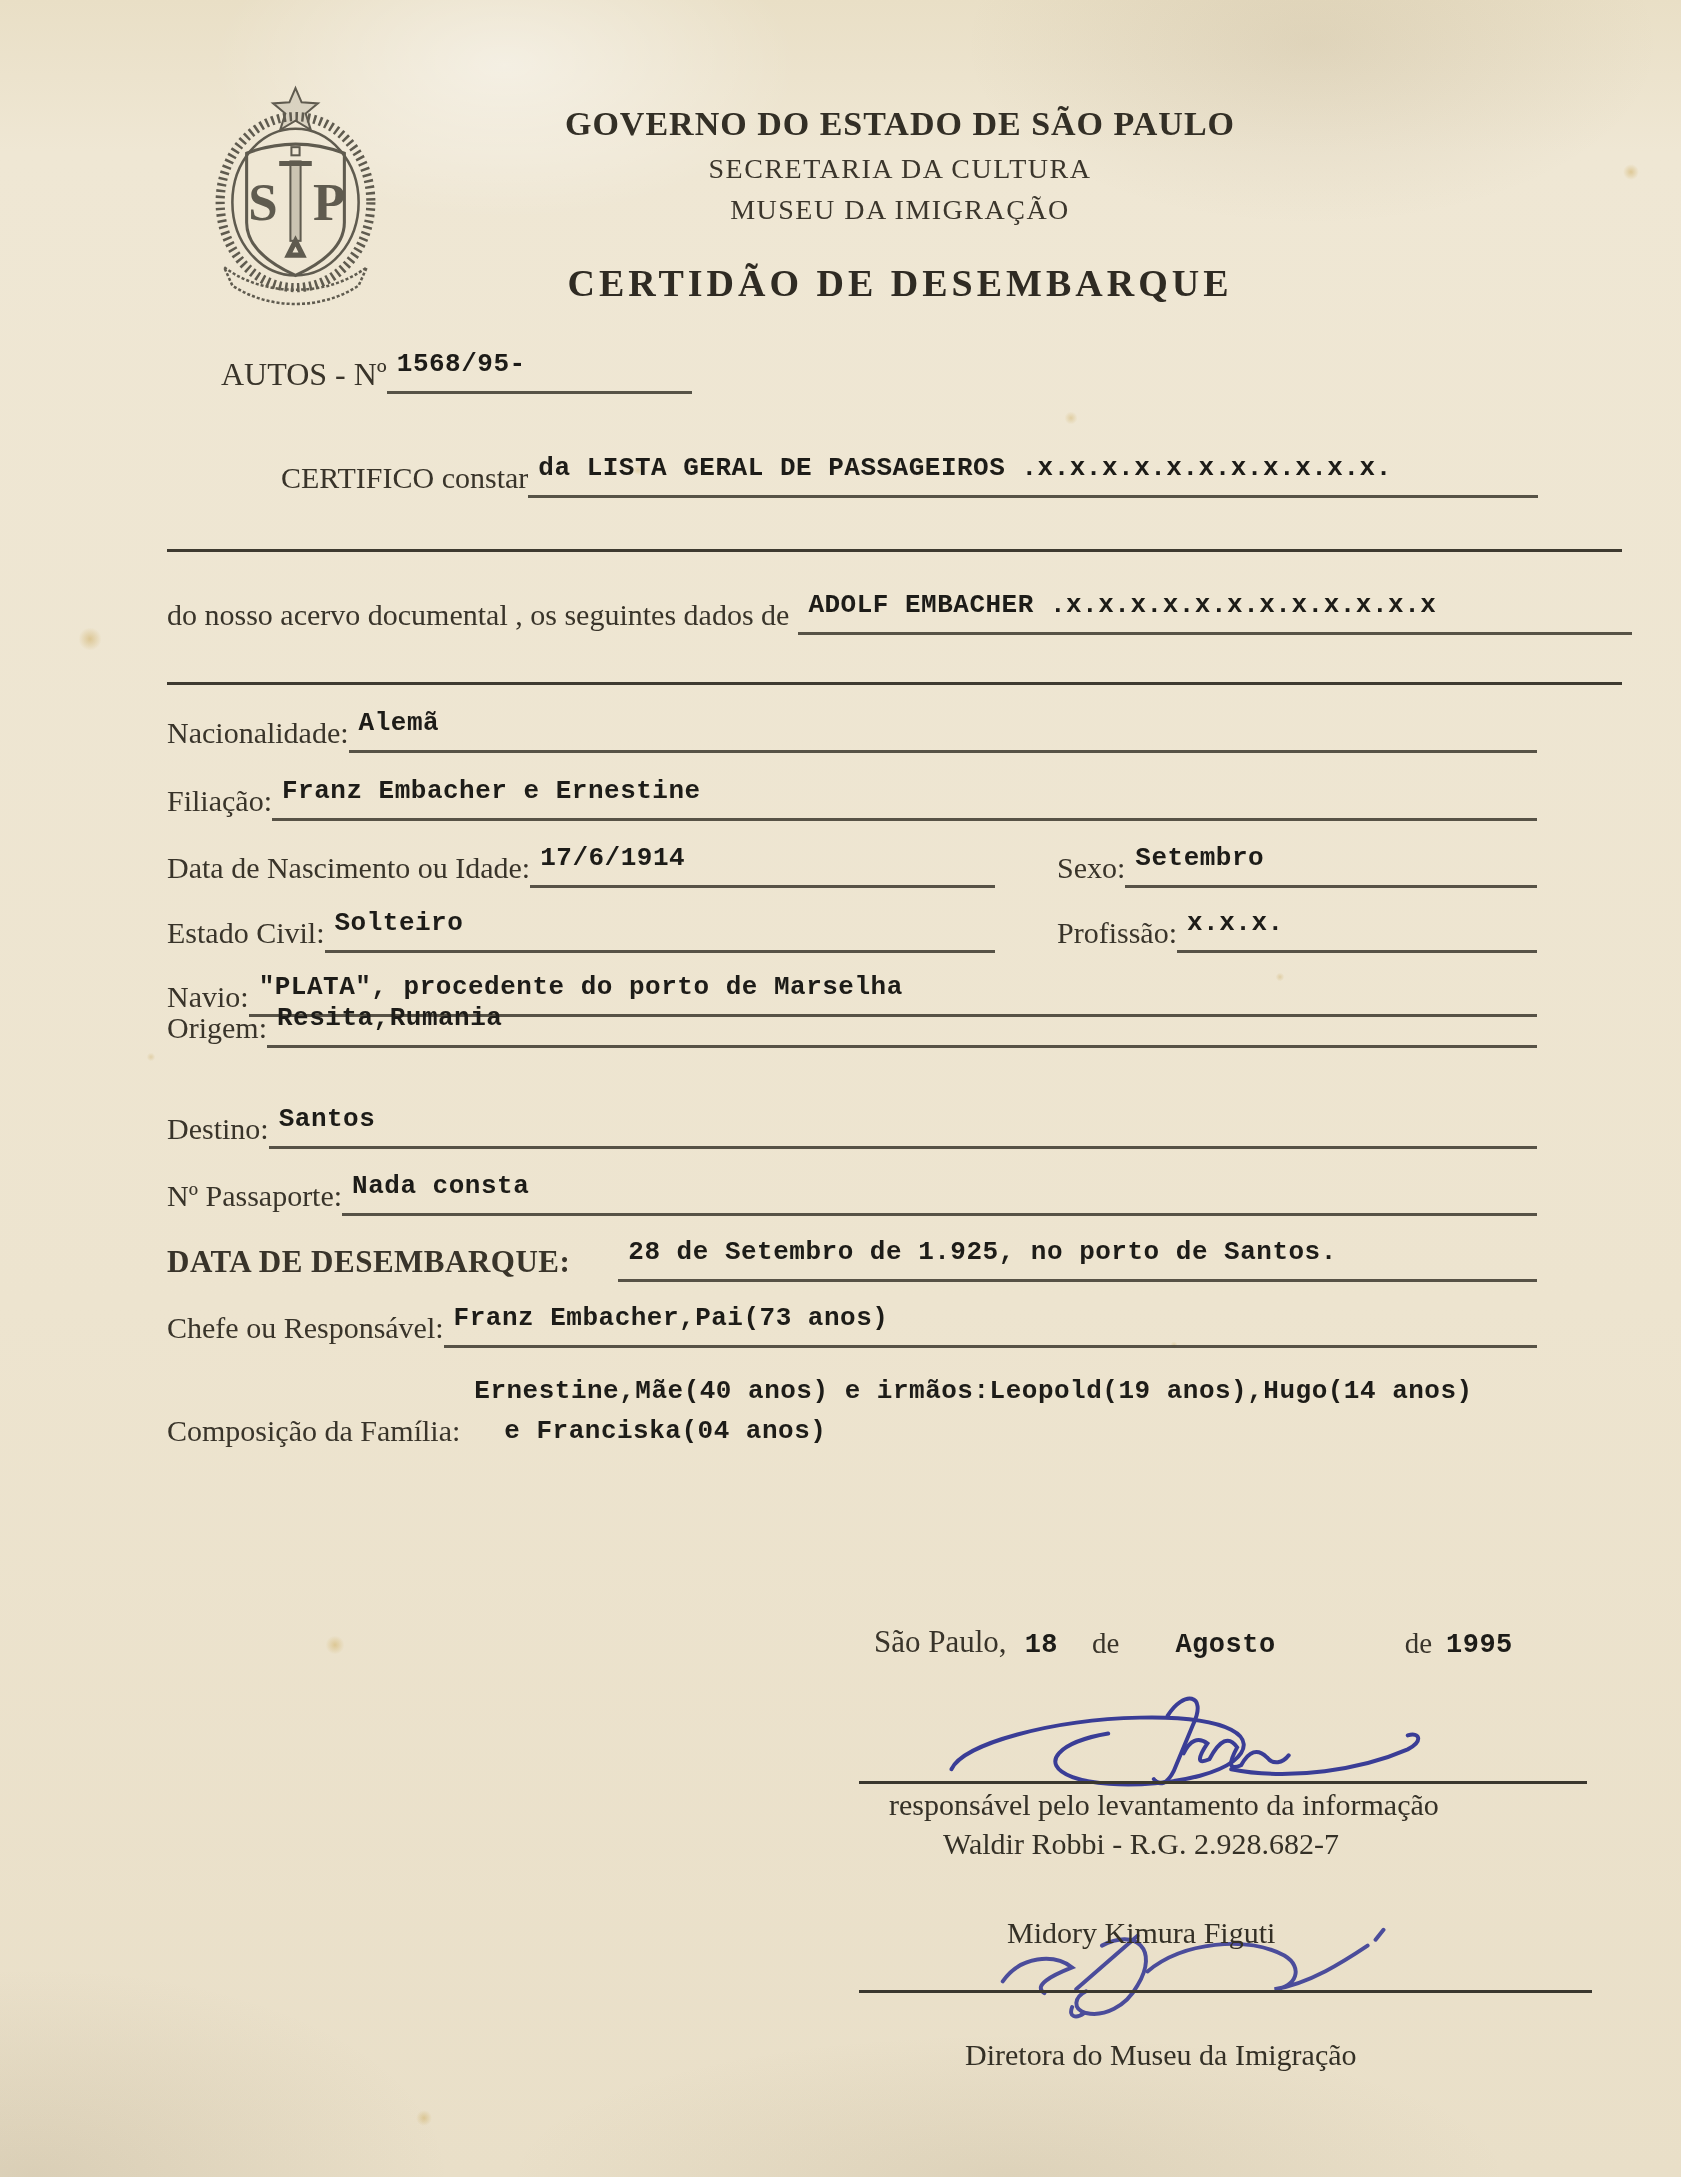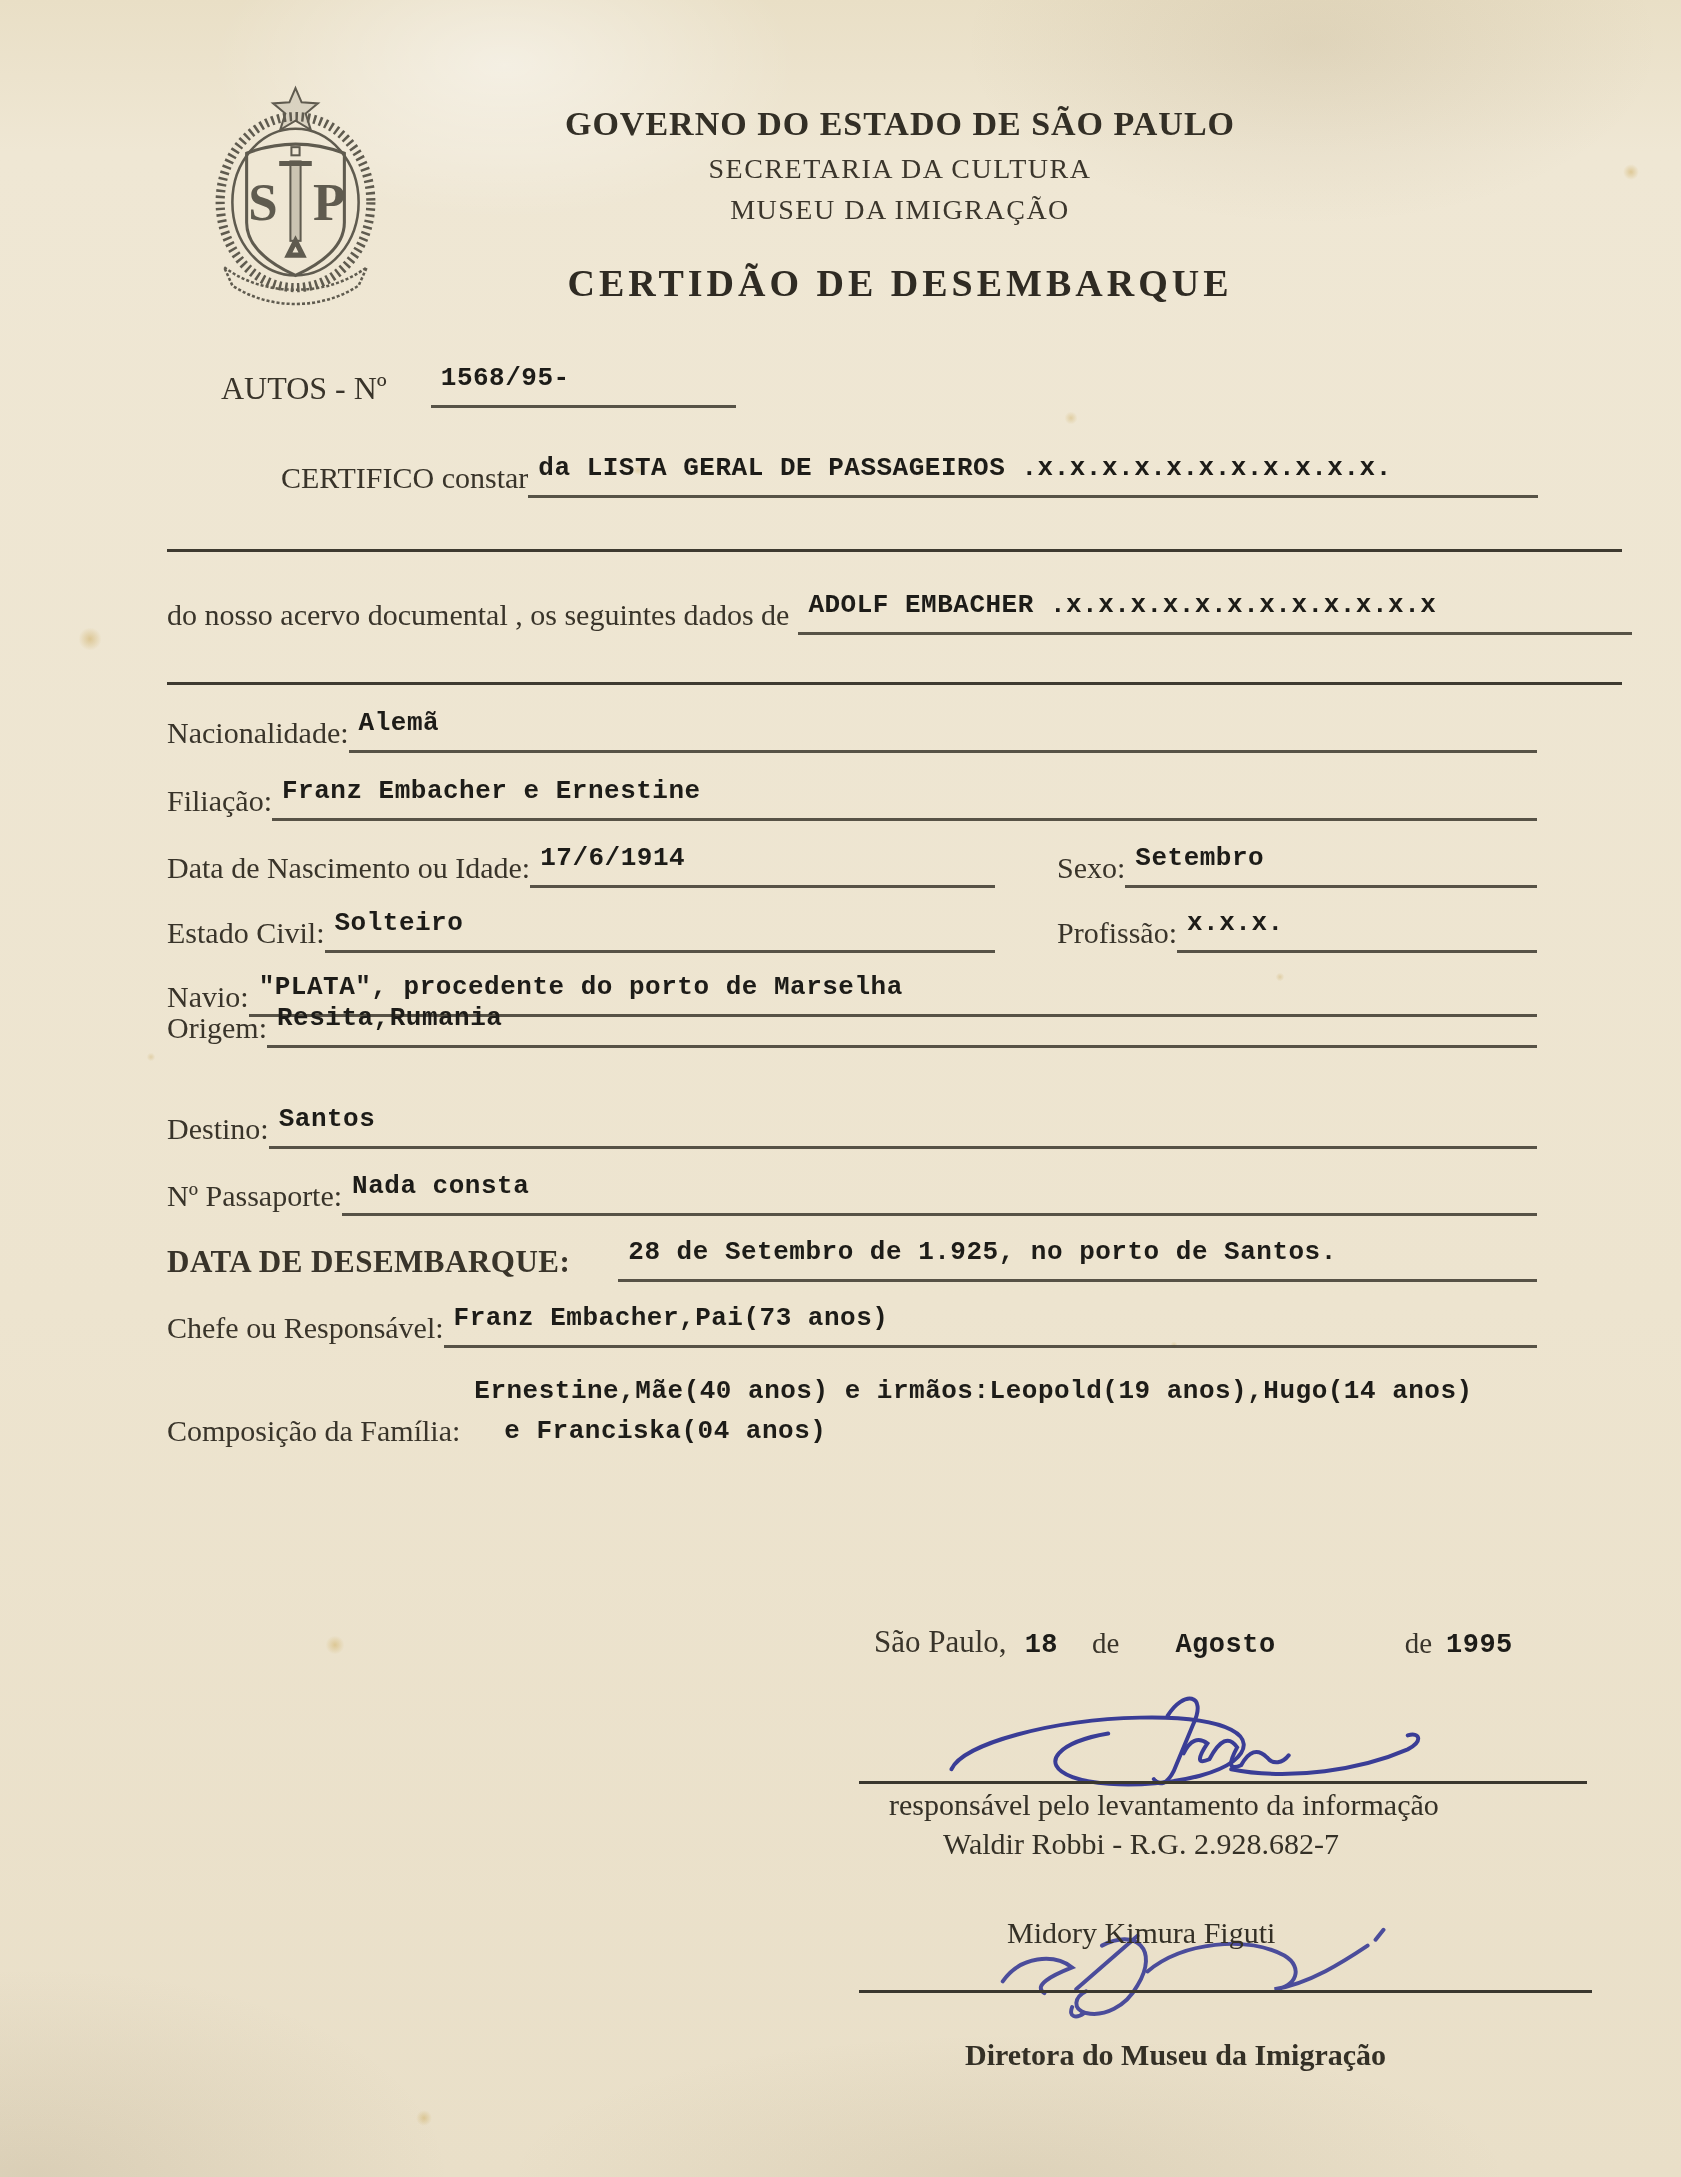--- a/index.html
+++ b/index.html
@@ -36,21 +36,21 @@
   .doc-title{font-size:38px;font-weight:700;letter-spacing:4px;margin-top:31px;color:#2f2b23;}
 
   
   .abs{position:absolute;}
   .row{display:flex;align-items:flex-end;}
   .lbl{font-size:30px;line-height:34px;white-space:nowrap;padding-bottom:3px;}
   .lbl-bold{font-weight:700;font-size:31px;letter-spacing:0.5px;}
   .valbox{flex:1;border-bottom:3px solid rgba(60,56,46,.85);padding:0 4px 12px 10px;}
   .val{font-size:26px;line-height:30px;white-space:nowrap;}
 
-  .autos-row{left:221px;top:362px;width:557px;height:46px;gap:44px;}
+  .autos-row{left:221px;top:348px;width:557px;height:46px;}
   .autos-lbl{font-size:32px;}
   .autos-box{flex:0 0 291px;}
 
   .certifico-row{left:281px;top:450px;width:1257px;height:48px;}
   .acervo-row{left:167px;top:585px;width:1465px;height:50px;gap:9px;}
   .rule{position:absolute;left:167px;width:1455px;height:3px;background:#3e3a30;}
   .rule1{top:549px;} .rule2{top:682px;}
 
   .f-nacionalidade{left:167px;top:709px;width:1370px;height:44px;}
   .f-filiacao{left:167px;top:777px;width:1370px;height:44px;}
@@ -81,21 +81,21 @@
 
   
   .sig1{position:absolute;left:933px;top:1672px;width:522px;height:121px;}
   .sig2{position:absolute;left:980px;top:1902px;width:453px;height:117px;}
   .sigline1{position:absolute;left:859px;top:1781px;width:728px;height:3px;background:#3a372e;}
   .sigline2{position:absolute;left:859px;top:1990px;width:733px;height:3px;background:#3a372e;}
   .cap{position:absolute;font-size:30px;white-space:nowrap;color:#343026;}
   .cap-resp{left:889px;top:1788px;}
   .cap-waldir{left:943px;top:1827px;}
   .cap-midory{left:1007px;top:1916px;text-align:right;}
-  .cap-diretora{left:965px;top:2038px;font-weight:bold;}
+  .cap-diretora{left:965px;top:2038px;}
 </style>
 </head>
 <body>
 
 <div class="page">
 
   <svg class="seal" viewBox="0 0 200 220">
     <g fill="none" stroke="#4c483d" stroke-width="2">
       <path d="M100 6 l6 14 16 1 -12 10 5 16 -15 -9 -15 9 5 -16 -12 -10 16 -1 z" fill="rgba(76,72,61,.15)"></path>
       <ellipse cx="100" cy="118" rx="74" ry="84" stroke-width="9" stroke-dasharray="2.5 3.5"></ellipse>

